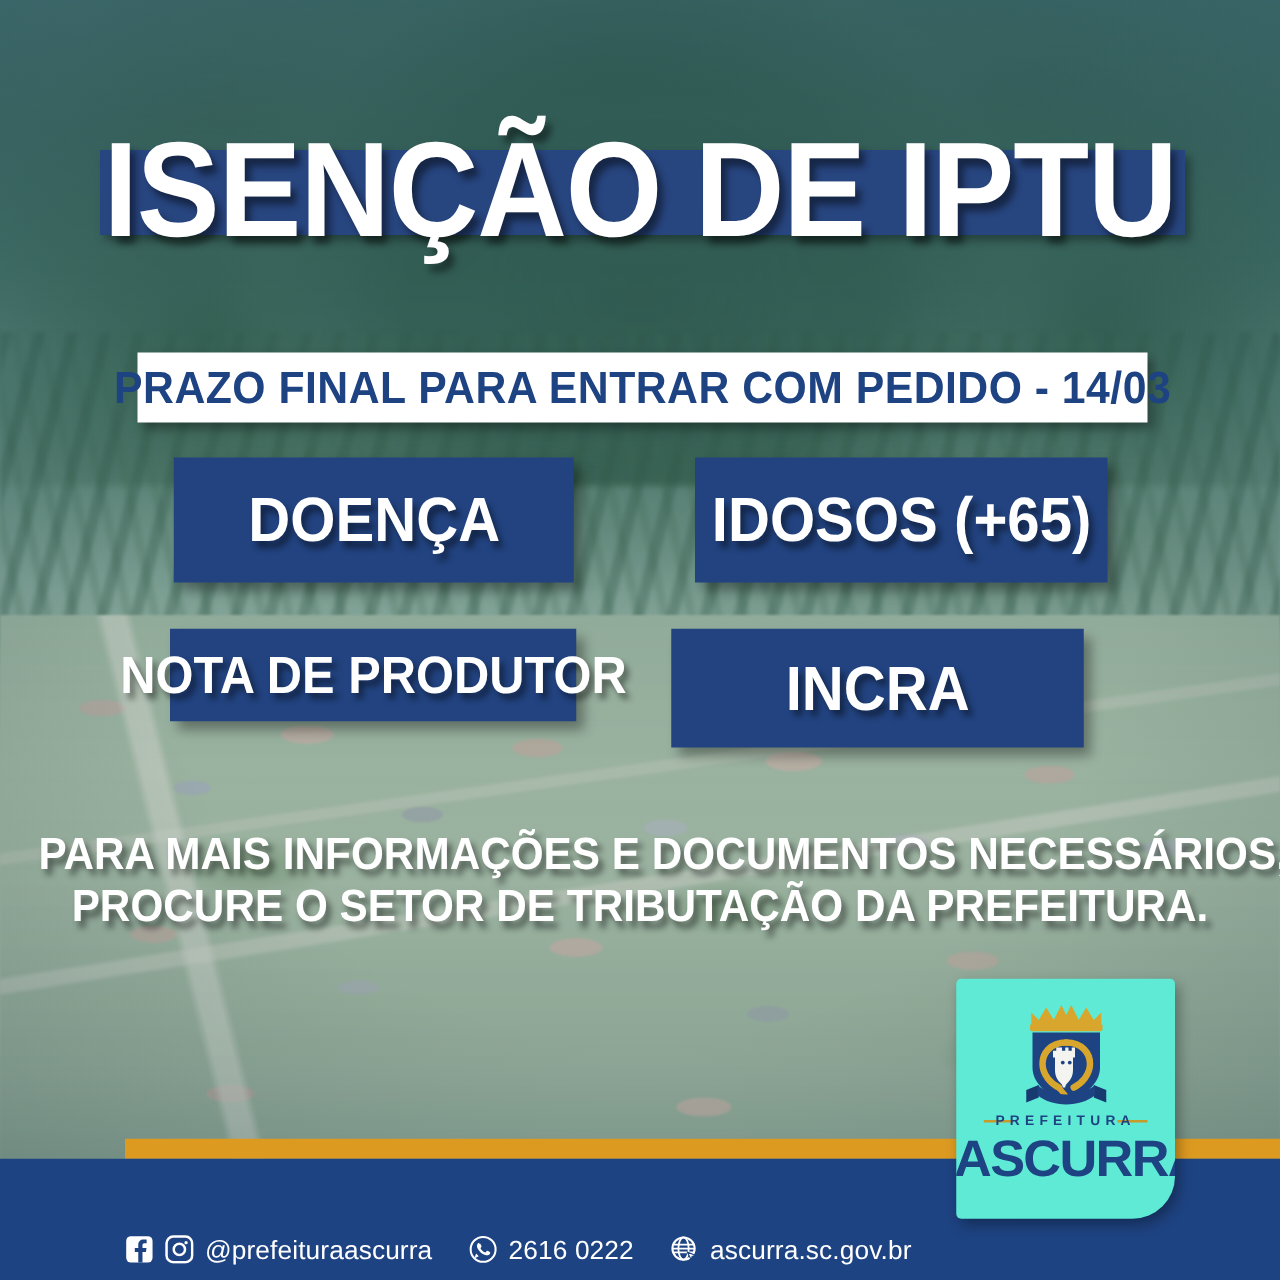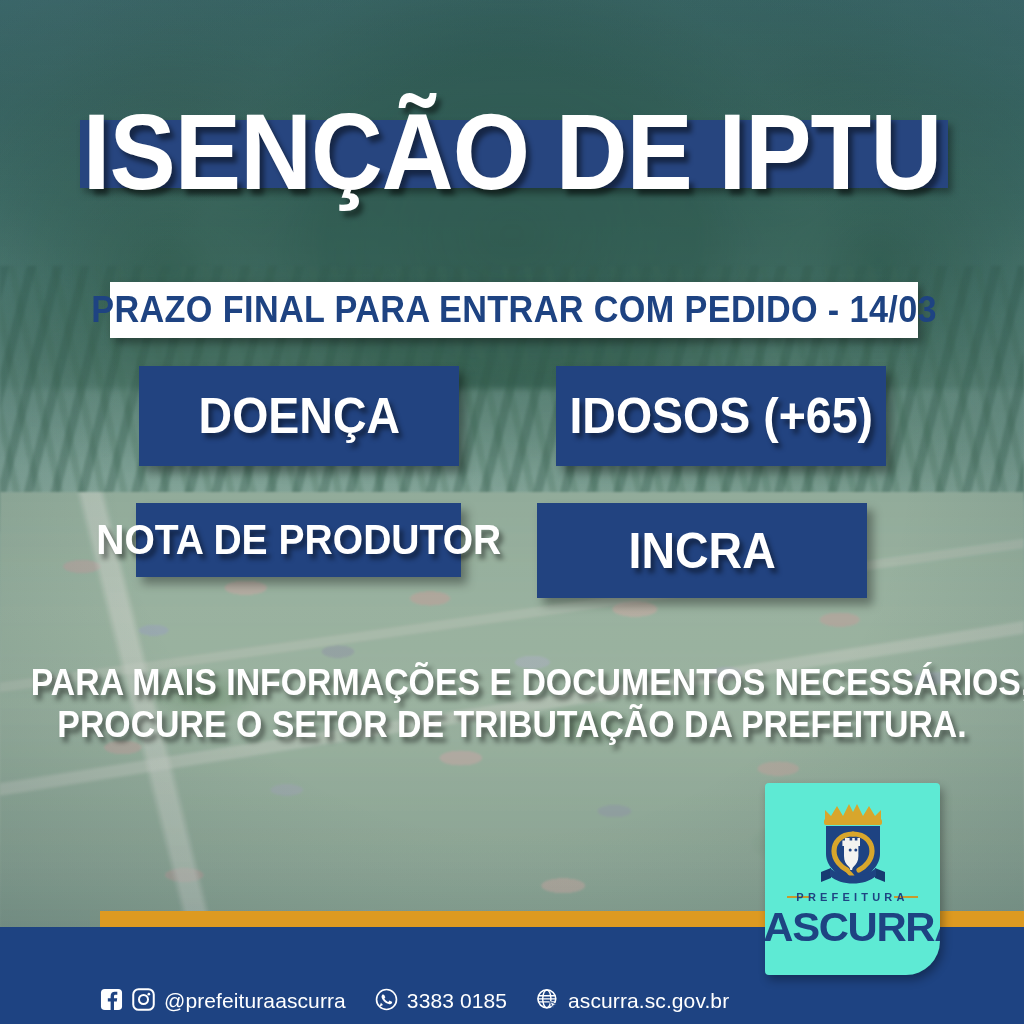--- a/index.html
+++ b/index.html
@@ -300,21 +300,21 @@
     </span>
     <span class="txt">@prefeituraascurra</span>
     <span class="gap"></span>
     <span class="ic">
       <svg width="23" height="23" viewBox="0 0 24 24">
         <circle cx="12" cy="12" r="10.4" fill="none" stroke="#ffffff" stroke-width="1.7"></circle>
         <path d="M9.1 7.4c.32-.06.62.02.81.37.2.37.68 1.55.74 1.67.06.12.1.27.01.44-.09.17-.14.27-.27.42-.13.15-.28.33-.4.44-.13.12-.27.26-.12.52.16.26.7 1.16 1.5 1.88 1.04.93 1.91 1.22 2.18 1.36.27.13.43.11.59-.07.16-.18.68-.79.86-1.06.18-.27.36-.22.6-.13.24.09 1.53.72 1.79.85.26.13.43.2.49.31.06.11.06.64-.15 1.26-.21.62-1.24 1.2-1.75 1.25-.51.05-.99.23-3.33-.69-2.81-1.1-4.56-3.98-4.7-4.17-.13-.19-1.11-1.48-1.11-2.82 0-1.34.7-2 .95-2.27.25-.27.55-.34.73-.34z" fill="#ffffff"></path>
         <path d="M4.6 19.6l1.55-4.1 2.2 2.25z" fill="#ffffff"></path>
       </svg>
     </span>
-    <span class="txt">3383 0185</span>
+    <span class="txt">2616 0222</span>
     <span class="gap"></span>
     <span class="ic">
       <svg width="23" height="23" viewBox="0 0 24 24">
         <circle cx="11.3" cy="11.3" r="9.3" fill="none" stroke="#ffffff" stroke-width="1.7"></circle>
         <ellipse cx="11.3" cy="11.3" rx="4.3" ry="9.3" fill="none" stroke="#ffffff" stroke-width="1.5"></ellipse>
         <path d="M2.3 8.1h18M2.3 14.5h18M2 11.3h18.6" stroke="#ffffff" stroke-width="1.4" fill="none"></path>
         <path d="M14.4 14.1l7 3.1-3 .7-.6 3z" fill="#ffffff" stroke="#1e4382" stroke-width=".9" stroke-linejoin="round"></path>
       </svg>
     </span>
     <span class="txt">ascurra.sc.gov.br</span>

